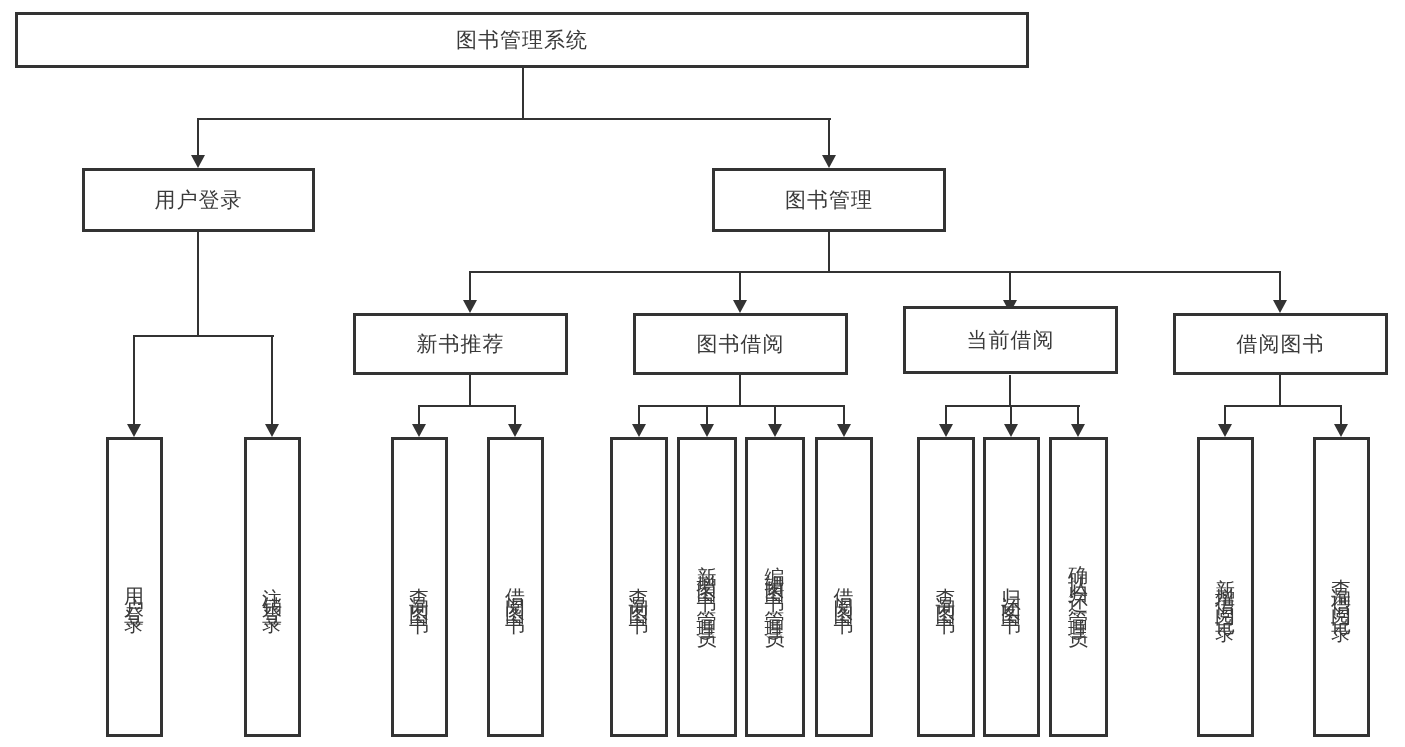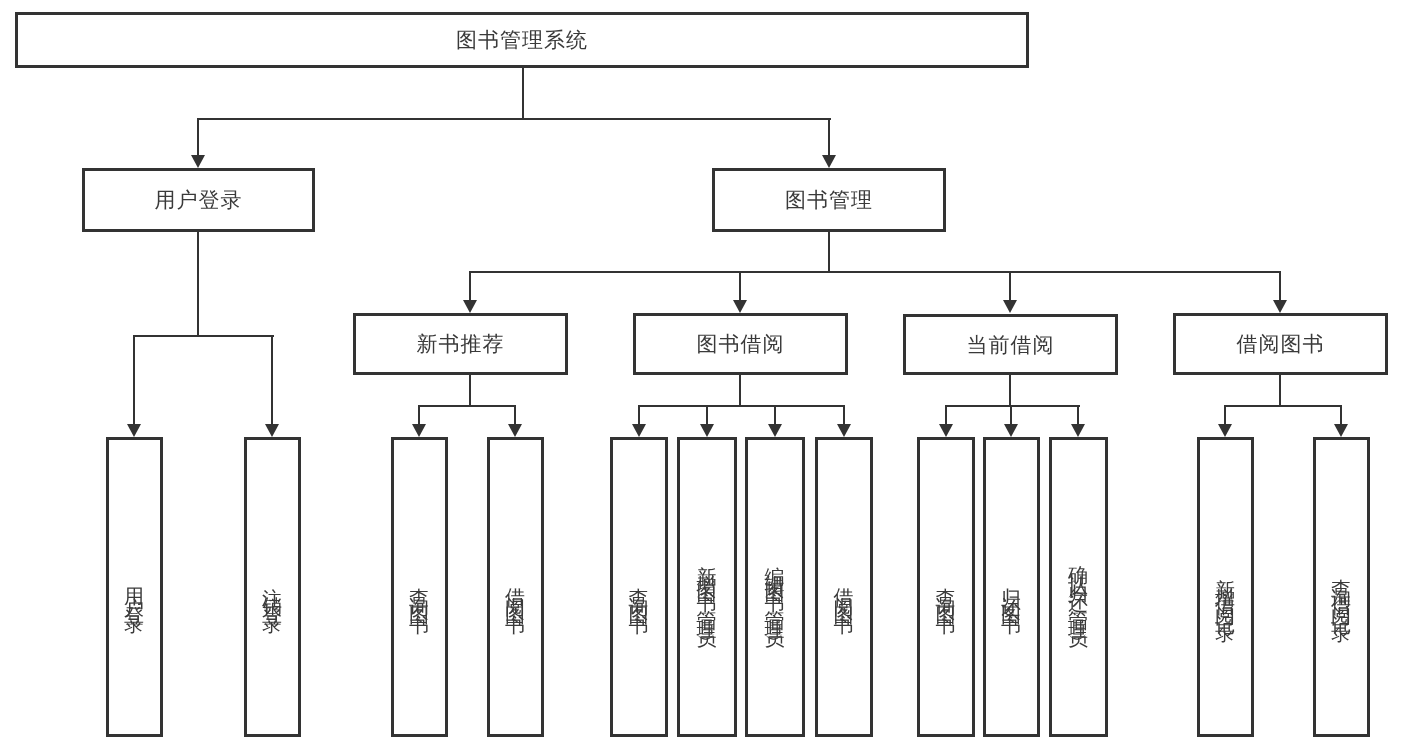--- a/index.html
+++ b/index.html
@@ -46,21 +46,21 @@
   </div>
 
   <div class="node node-h" style="left:353px;top:313px;width:215px;height:62px">
     <span>新书推荐</span>
   </div>
 
   <div class="node node-h" style="left:633px;top:313px;width:215px;height:62px">
     <span>图书借阅</span>
   </div>
 
-  <div class="node node-h" style="left:903px;top:314px;width:215px;height:61px">
+  <div class="node node-h" style="left:903px;top:306px;width:215px;height:68px">
     <span>当前借阅</span>
   </div>
 
   <div class="node node-h" style="left:1173px;top:313px;width:215px;height:62px">
     <span>借阅图书</span>
   </div>
 
   <div class="node node-v" style="left:106px;top:437px;width:57px;height:300px">
     <span>用户登录</span>
   </div>

